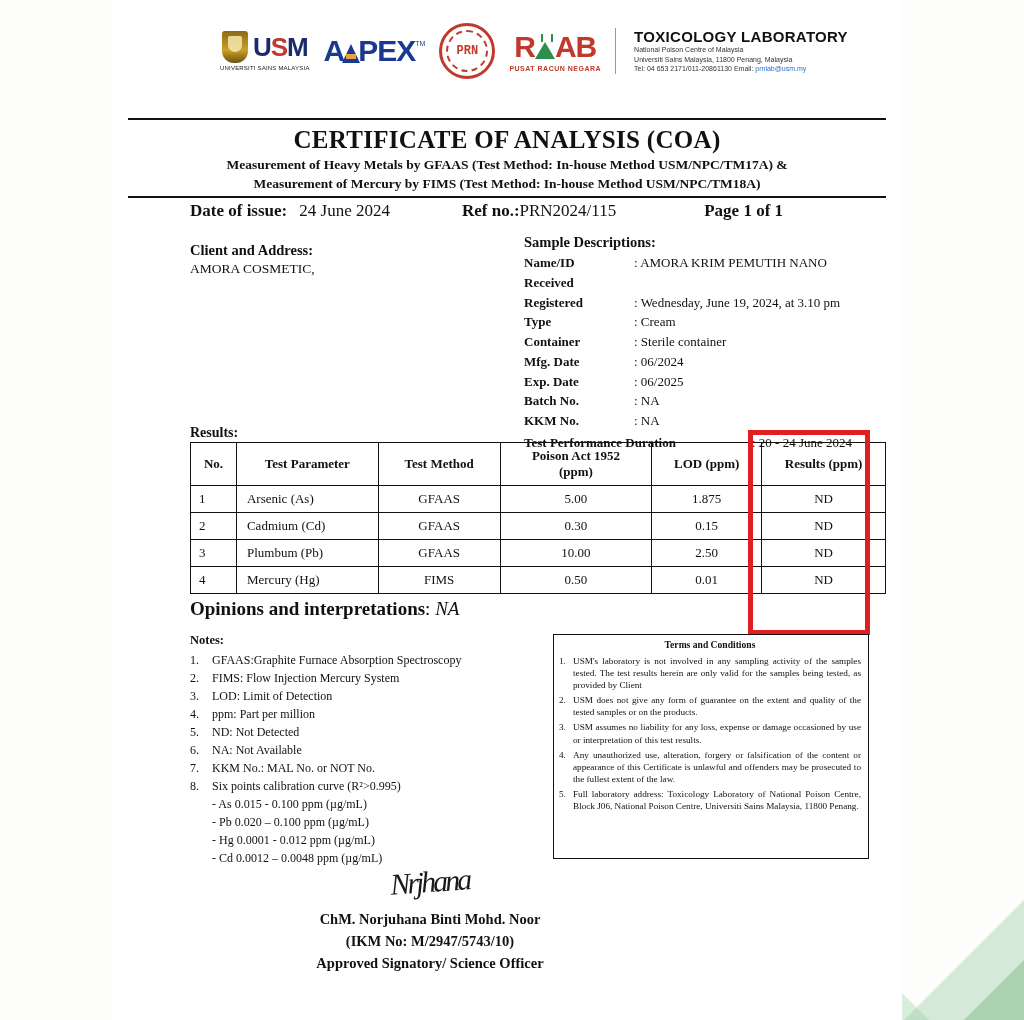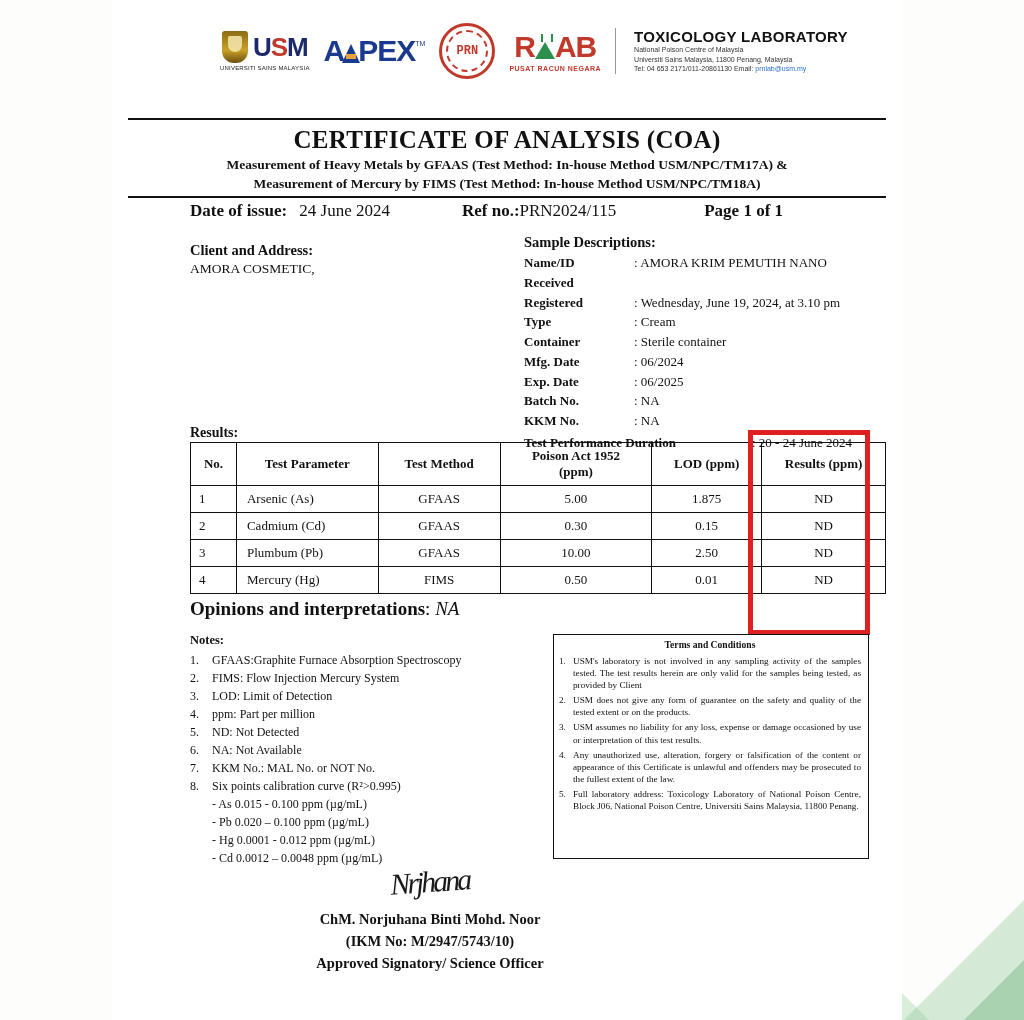--- a/index.html
+++ b/index.html
@@ -513,21 +513,21 @@
 
   <div class="terms">
     <div class="th">Terms and Conditions</div>
 
     <div class="trow">
       <span class="tn">1.</span>
       <span class="tt">USM's laboratory is not involved in any sampling activity of the samples tested. The test results herein are only valid for the samples being tested, as provided by Client</span>
     </div>
     <div class="trow">
       <span class="tn">2.</span>
-      <span class="tt">USM does not give any form of guarantee on the safety and quality of the tested extent or on the products.</span>
+      <span class="tt">USM does not give any form of guarantee on the extent and quality of the tested samples or on the products.</span>
     </div>
     <div class="trow">
       <span class="tn">3.</span>
       <span class="tt">USM assumes no liability for any loss, expense or damage occasioned by use or interpretation of this test results.</span>
     </div>
     <div class="trow">
       <span class="tn">4.</span>
       <span class="tt">Any unauthorized use, alteration, forgery or falsification of the content or appearance of this Certificate is unlawful and offenders may be prosecuted to the fullest extent of the law.</span>
     </div>
     <div class="trow">

